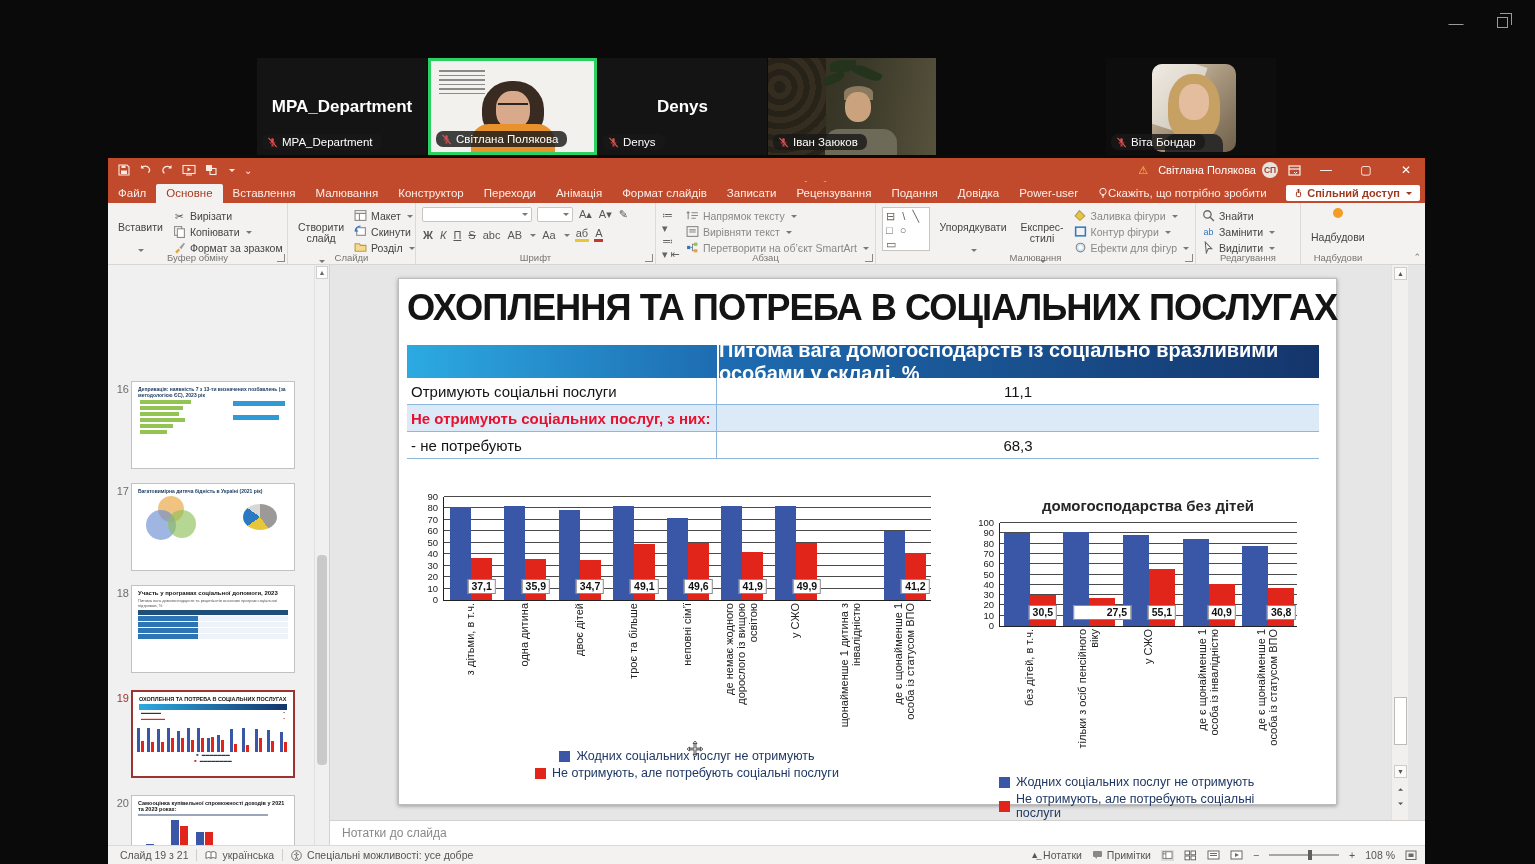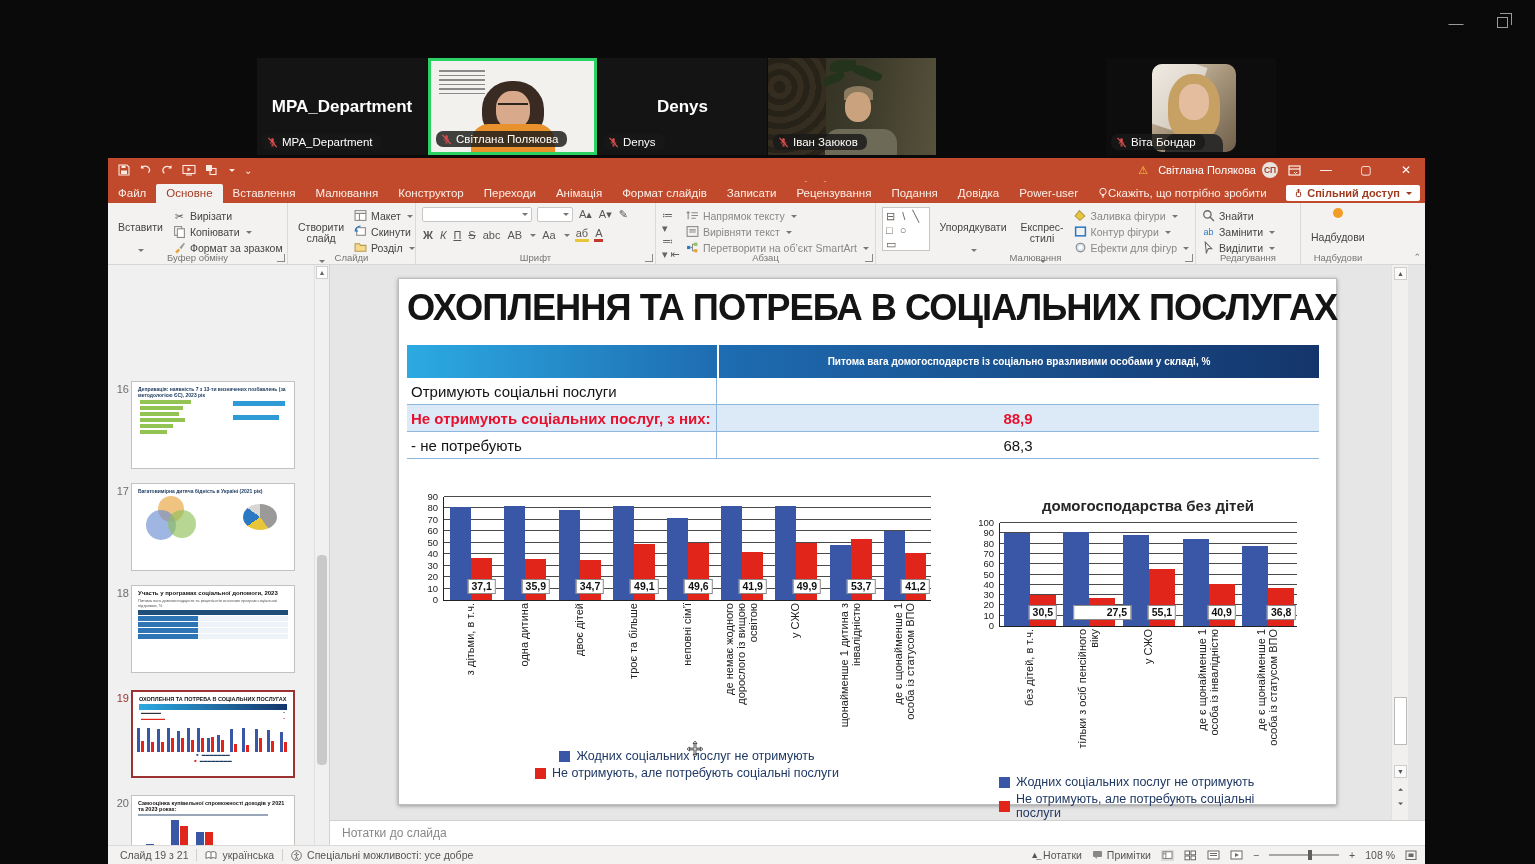--- a/index.html
+++ b/index.html
@@ -136,21 +136,21 @@
   .zoomline { width:70px; height:2px; background:#a8a6a4; position:relative; }
   .zoomline .knob { position:absolute; left:55%; top:-4px; width:4px; height:10px; background:#605e5c; }
 
   
   .s-title { position:absolute; left:8px; top:8px; width:924px; font-size:37px; font-weight:800; color:#141414;
     letter-spacing:-1px; transform:scaleX(.98); transform-origin:left; white-space:nowrap; }
   .s-table { position:absolute; left:8px; top:66px; width:912px; font-size:15px; }
   .s-th { display:flex; height:33px; }
   .s-th .c1 { width:310px; background:linear-gradient(90deg,#2caae1,#1e6cb2); margin-right:2px; }
   .s-th .c2 { flex:1; background:linear-gradient(90deg,#1e6cb2,#14356b); color:#fff; font-weight:bold;
-    display:flex; align-items:center; justify-content:center; font-size:10px; }
+    display:flex; align-items:center; justify-content:center; font-size:20px; }
   .s-tr { display:flex; height:27px; border-bottom:1px solid #8fb6dd; }
   .s-tr .c1 { width:310px; display:flex; align-items:center; padding-left:4px; border-right:1px solid #8fb6dd; }
   .s-tr .c2 { flex:1; display:flex; align-items:center; justify-content:center; }
   .s-tr.alt { background:#dce9f7; }
   .s-tr.red { color:#e8112d; font-weight:bold; }
   .s-tr.blk { color:#141414; font-weight:500; }
 
   .chart { position:absolute; top:218px; }
   .chart-title { font-size:15px; font-weight:600; color:#262626; text-align:center; height:26px; }
   .chart-body { position:relative; height:104px; border-left:1px solid #222; border-bottom:1.5px solid #222; }
@@ -759,24 +759,24 @@
       <div class="slide">
         <div class="s-title">ОХОПЛЕННЯ ТА ПОТРЕБА В СОЦІАЛЬНИХ ПОСЛУГАХ</div>
 
         <div class="s-table">
           <div class="s-th">
             <div class="c1"></div>
             <div class="c2">Питома вага домогосподарств із соціально вразливими особами у складі, %</div>
           </div>
           <div class="s-tr blk">
             <div class="c1">Отримують соціальні послуги</div>
+            <div class="c2">11,1</div>
           </div>
           <div class="s-tr alt red">
             <div class="c1">Не отримують соціальних послуг, з них:</div>
-            <div class="c2">88,9</div>
           </div>
           <div class="s-tr blk">
             <div class="c1">-   не потребують</div>
             <div class="c2">68,3</div>
           </div>
         </div>
 
         <div class="chart" style="left:8px;width:530px;">
               <div class="chart-body" style="margin-left: 36px; width: 488px;">
                 <div class="gline" style="bottom: 11.1111%;"></div>
@@ -825,25 +825,20 @@
                 </div>
                 <div class="slot" style="left: 271.111px; width: 54.2222px;">
                   <div class="bar" style="left: calc(50% - 21px); width: 21px; height: 91.6667%; background: rgb(58, 87, 167);"></div>
                   <div class="bar" style="left: 50%; width: 21px; height: 46.5556%; background: rgb(225, 37, 27);"></div>
                   <div class="val" style="left: calc(50% + 10.5px);">41,9</div>
                 </div>
                 <div class="slot" style="left: 325.333px; width: 54.2222px;">
                   <div class="bar" style="left: calc(50% - 21px); width: 21px; height: 91.1111%; background: rgb(58, 87, 167);"></div>
                   <div class="bar" style="left: 50%; width: 21px; height: 55.4444%; background: rgb(225, 37, 27);"></div>
                   <div class="val" style="left: calc(50% + 10.5px);">49,9</div>
-                </div>
-                <div class="slot" style="left: 379.556px; width: 54.2222px;">
-                  <div class="bar" style="left: calc(50% - 21px); width: 21px; height: 53.3333%; background: rgb(58, 87, 167);"></div>
-                  <div class="bar" style="left: 50%; width: 21px; height: 59.6667%; background: rgb(225, 37, 27);"></div>
-                  <div class="val" style="left: calc(50% + 10.5px);">53,7</div>
                 </div>
                 <div class="slot" style="left: 433.778px; width: 54.2222px;">
                   <div class="bar" style="left: calc(50% - 21px); width: 21px; height: 67.2222%; background: rgb(58, 87, 167);"></div>
                   <div class="bar" style="left: 50%; width: 21px; height: 45.7778%; background: rgb(225, 37, 27);"></div>
                   <div class="val" style="left: calc(50% + 10.5px);">41,2</div>
                 </div>
               </div>
               <div class="xarea" style="margin-left: 36px; width: 488px;">
                 <div class="xcell" style="left: 0px; width: 54.2222px;">
                   <div class="xrot">з дітьми, в т.ч.</div>

